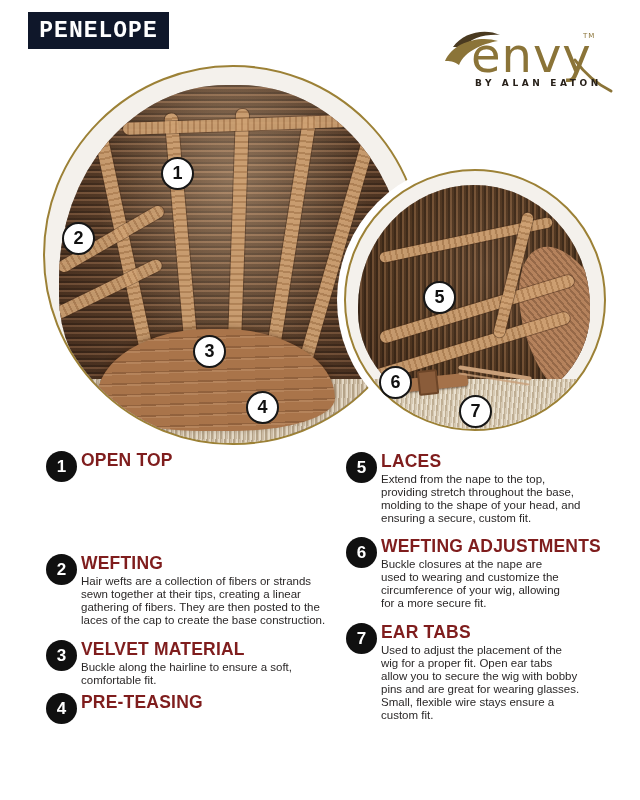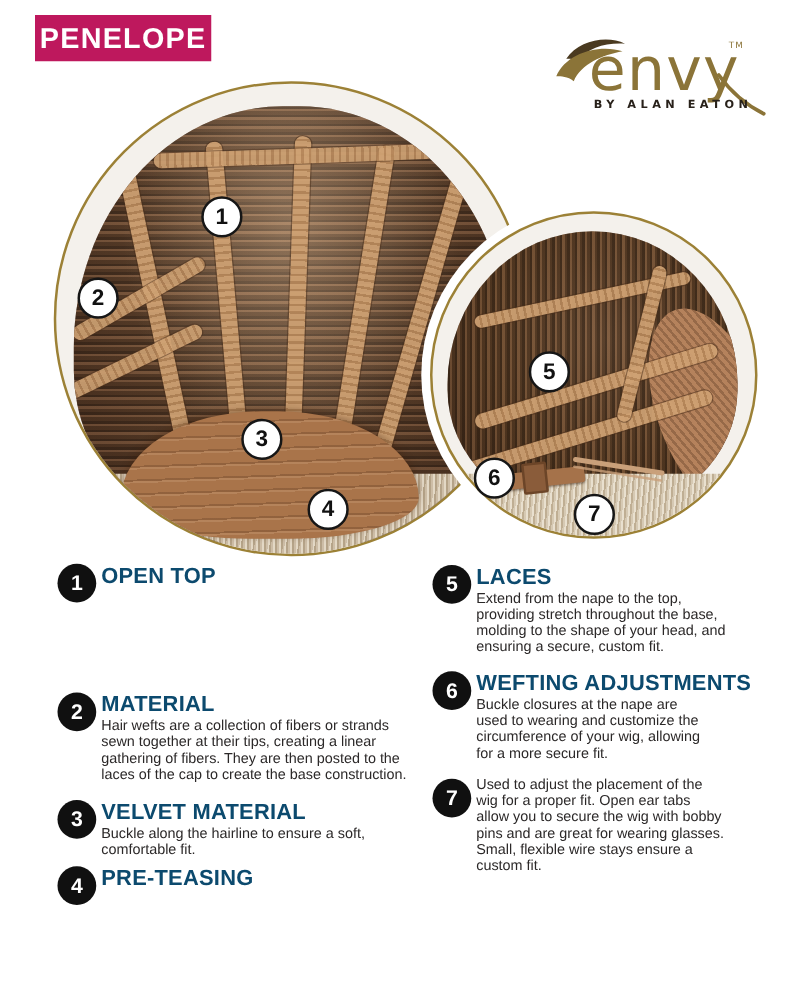--- a/index.html
+++ b/index.html
@@ -1,21 +1,21 @@
 <!DOCTYPE html>
 <html><head>
 <meta charset="utf-8">
 <style>
   html,body{margin:0;padding:0;background:#ffffff;}
   #page{position:relative;width:640px;height:800px;background:#ffffff;overflow:hidden;
         font-family:"Liberation Sans", sans-serif;color:#262223;}
 
   
-  .name-badge{position:absolute;left:28px;top:12px;width:141px;height:37px;background:#be185d;
-              display:flex;align-items:center;justify-content:center;}
+  .name-badge{position:absolute;left:28px;top:12px;width:141px;height:37px;background:#0f172a;
+              display:flex;align-items:center;justify-content:center;font-family:Liberation Mono, monospace;}
   .name-badge span{color:#ffffff;font-size:23px;font-weight:bold;letter-spacing:1px;}
   .brand-logo{position:absolute;left:437px;top:20px;width:198px;height:76px;}
 
   
   .circle{position:absolute;border-radius:50%;overflow:hidden;border:2px solid #9C8136;background:#f4f1ec;}
   .circle.front{left:43px;top:65px;width:376px;height:376px;z-index:1;}
   .circle.back{left:344px;top:169px;width:258px;height:258px;z-index:2;box-shadow:0 0 0 7px #ffffff;}
 
   .dome{position:absolute;overflow:hidden;}
   .front .dome{left:14px;top:18px;width:348px;height:352px;
@@ -61,21 +61,21 @@
       border:2px solid #161616;box-sizing:border-box;display:flex;align-items:center;justify-content:center;
       font-size:18px;font-weight:bold;color:#111111;}
 
   
   .feature{position:absolute;}
   .feature .bullet{position:absolute;left:0;top:1px;width:31px;height:31px;border-radius:50%;background:#101010;
       color:#ffffff;display:flex;align-items:center;justify-content:center;font-size:17px;font-weight:bold;}
   .feature .ftext{margin-left:35px;}
   .feature.col-left .ftext{width:268px;}
   .feature.col-right .ftext{width:228px;}
-  .feature h3{margin:0 0 2px 0;font-size:17.5px;line-height:20px;font-weight:bold;color:#0c4a6e;letter-spacing:.2px;}
+  .feature h3{margin:0 0 2px 0;font-size:17.5px;line-height:20px;font-weight:bold;color:#7f1d1d;letter-spacing:.2px;}
   .feature p{margin:0;font-size:11.5px;line-height:12.9px;color:#2b2828;white-space:pre-line;}
 </style>
 </head>
 <body>
 
 <div id="page">
 
   <div class="name-badge">
     <span>PENELOPE</span>
   </div>
@@ -154,21 +154,21 @@
     <div class="ftext">
       <h3>OPEN TOP</h3>
     </div>
   </div>
 
   <div class="feature col-left" style="left:46px;top:553px;">
     <div class="bullet">
         <span>2</span>
       </div>
     <div class="ftext">
-      <h3>MATERIAL</h3>
+      <h3>WEFTING</h3>
       <p>Hair wefts are a collection of fibers or strands
 sewn together at their tips, creating a linear
 gathering of fibers. They are then posted to the
 laces of the cap to create the base construction.</p>
     </div>
   </div>
 
   <div class="feature col-left" style="left:46px;top:639px;">
     <div class="bullet">
         <span>3</span>
@@ -213,20 +213,21 @@
 circumference of your wig, allowing
 for a more secure fit.</p>
     </div>
   </div>
 
   <div class="feature col-right" style="left:346px;top:622px;">
     <div class="bullet">
         <span>7</span>
       </div>
     <div class="ftext">
+      <h3>EAR TABS</h3>
       <p>Used to adjust the placement of the
 wig for a proper fit. Open ear tabs
 allow you to secure the wig with bobby
 pins and are great for wearing glasses.
 Small, flexible wire stays ensure a
 custom fit.</p>
     </div>
   </div>
 
 </div>

